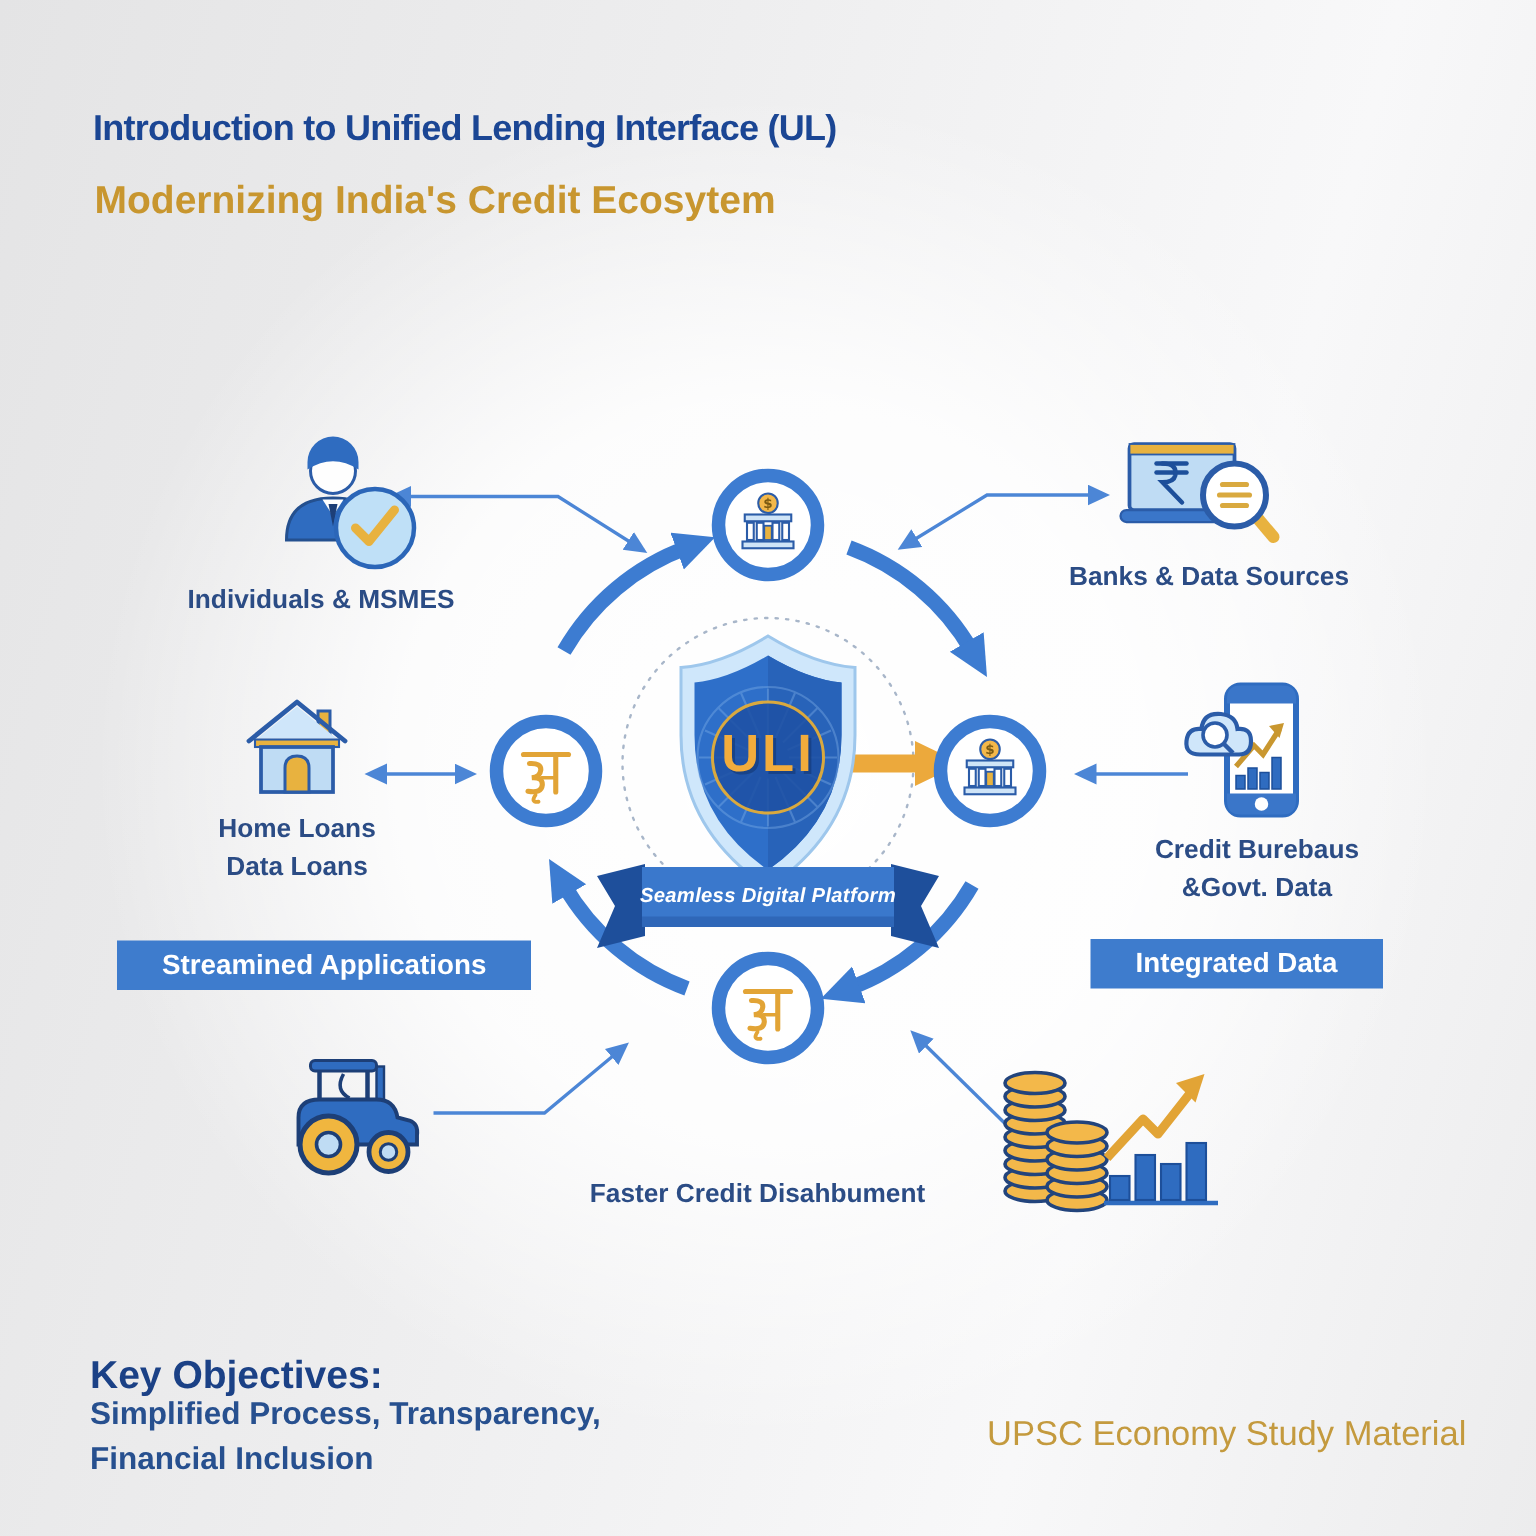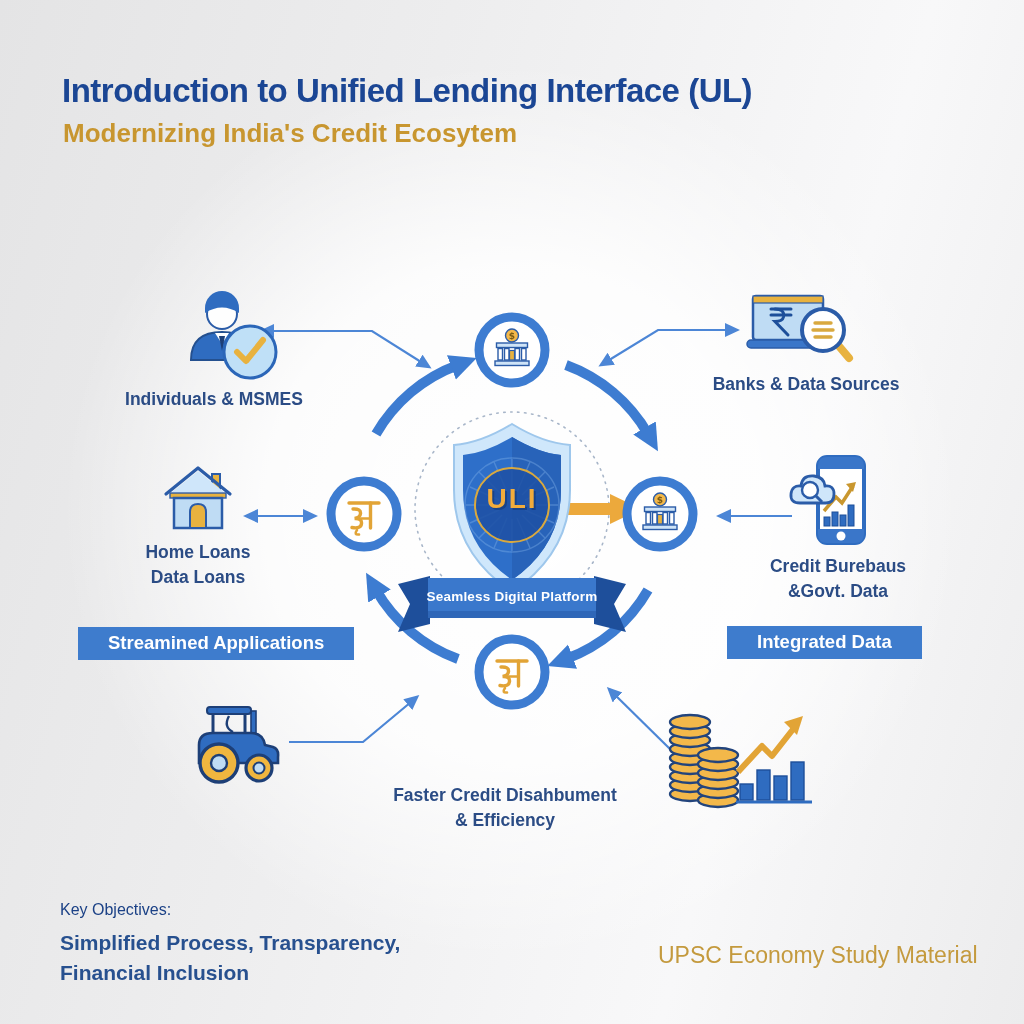--- a/index.html
+++ b/index.html
@@ -2,30 +2,30 @@
 <html><head>
 <meta charset="utf-8">
 <style>
   html,body{margin:0;padding:0;}
   body{width:1024px;height:1024px;overflow:hidden;font-family:"Liberation Sans",sans-serif;}
   .canvas{position:relative;width:1024px;height:1024px;
     background:
       radial-gradient(circle at 50% 50%, #ffffff 0%, rgba(255,255,255,0.85) 34%, rgba(255,255,255,0) 62%),
       linear-gradient(105deg,#e4e4e5 0%,#ededee 35%,#f8f8f9 72%,#ececed 100%);}
   .abs{position:absolute;}
-  .title{left:62px;top:72px;font-size:33px;font-weight:bold;color:#1B4694;letter-spacing:-0.5px;white-space:nowrap;}
+  .title{left:62px;top:72px;font-size:24px;font-weight:bold;color:#1B4694;letter-spacing:-0.5px;white-space:nowrap;}
   .subtitle{left:63px;top:118px;font-size:26px;font-weight:bold;color:#C8962F;white-space:nowrap;}
   .lbl{font-size:17.5px;font-weight:bold;color:#2B4C85;text-align:center;transform:translateX(-50%);
        line-height:25px;white-space:nowrap;}
   .badge{background:#3E7CCD;color:#ffffff;font-weight:bold;font-size:18.5px;padding:5px 30px 6px;white-space:nowrap;}
-  .uli-text{left:512px;top:483px;transform:translateX(-50%);font-size:28px;font-weight:bold;color:#F2AC3C;
+  .uli-text{left:512px;top:483px;transform:translateX(-50%);font-size:35px;font-weight:bold;color:#F2AC3C;
        letter-spacing:2px;text-shadow:2px 2px 0 rgba(19,52,112,0.55);}
   .banner-label{left:512px;top:589px;transform:translateX(-50%);font-size:13.5px;font-weight:bold;color:#ffffff;
-       letter-spacing:0.2px;white-space:nowrap;}
-  .obj-title{left:60px;top:901px;font-size:16px;font-weight:normal;color:#1B4186;}
+       letter-spacing:0.2px;white-space:nowrap;font-style:italic;}
+  .obj-title{left:60px;top:901px;font-size:26px;font-weight:bold;color:#1B4186;}
   .obj-line{font-size:21px;font-weight:bold;color:#27508F;white-space:nowrap;}
   .upsc{left:658px;top:942px;font-size:23px;color:#C49A3E;white-space:nowrap;}
   svg text{font-family:"DejaVu Sans",sans-serif;}
 </style>
 </head>
 <body>
 
 <div class="canvas">
 
   <svg class="abs" width="1024" height="1024" viewBox="0 0 1024 1024" style="left:0;top:0;">
@@ -261,21 +261,20 @@
   <div class="abs lbl" style="left:838px;top:554px;">
     <div>Credit Burebaus</div>
     <div>&amp;Govt. Data</div>
   </div>
 
   <div class="abs badge" style="left:78px;top:627px;">Streamined Applications</div>
   <div class="abs badge" style="left:727px;top:626px;">Integrated Data</div>
 
   <div class="abs lbl" style="left:505px;top:749px;margin-top:34px;">
     <div>Faster Credit Disahbument</div>
-    <div>&amp; Efficiency</div>
   </div>
 
   <div class="abs obj-title">Key Objectives:</div>
   <div class="abs obj-line" style="left:60px;top:931px;">Simplified Process, Transparency,</div>
   <div class="abs obj-line" style="left:60px;top:961px;">Financial Inclusion</div>
 
   <div class="abs upsc">UPSC Economy Study Material</div>
 </div>
 
 </body></html>

